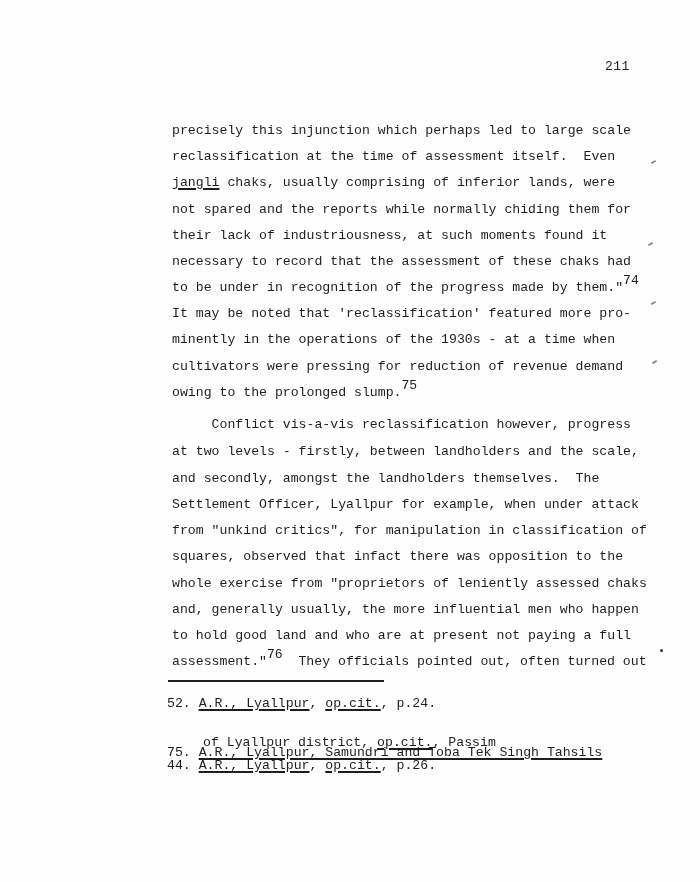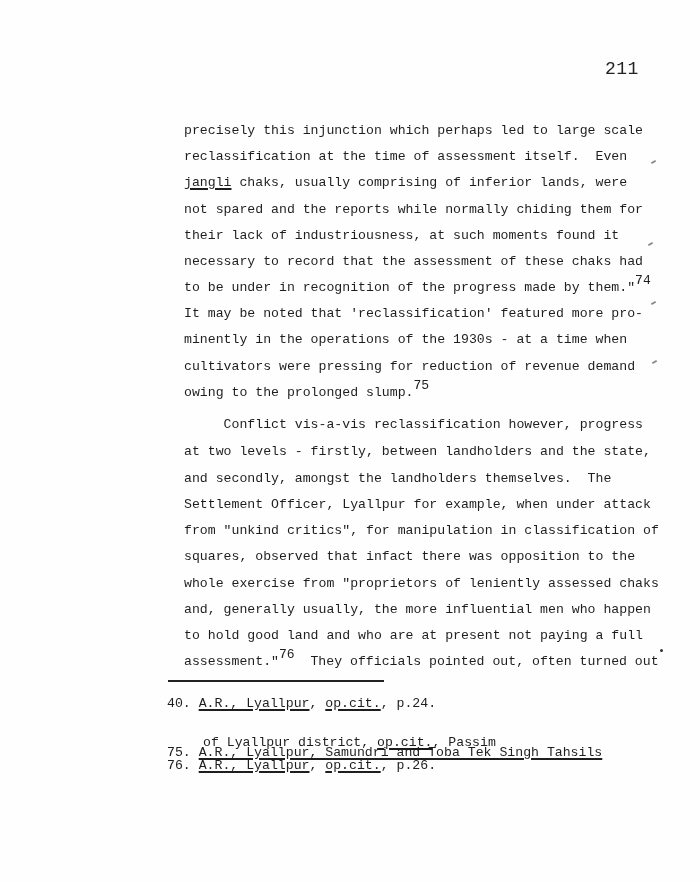--- a/index.html
+++ b/index.html
@@ -19,33 +19,33 @@
       position: absolute;
       left: 0; top: 0;
       width: 700px;
       height: 882px;
       background: #fefefe;
     }
     .page-number {
       position: absolute;
       left: 605px;
       top: 59px;
-      font-size: 18px;
+      font-size: 13px;
       color: #222;
       letter-spacing: 0.5px;
     }
     .body-text {
       position: absolute;
       left: 172px;
       top: 120px;
       width: 480px;
     }
     .line {
       position: absolute;
-      left: 12px;
+      left: 0;
       white-space: pre;
       font-size: 13.2px;
       line-height: 16px;
       letter-spacing: 0px;
       color: #1e1e1e;
     }
     .u {
       text-decoration: underline;
       text-decoration-thickness: 1.5px;
       text-underline-offset: 2px;
@@ -108,40 +108,40 @@
     <div class="line" style="top:82px"><span>not spared and the reports while normally chiding them for</span></div>
     <div class="line" style="top:108px"><span>their lack of industriousness, at such moments found it</span></div>
     <div class="line" style="top:134px"><span>necessary to record that the assessment of these chaks had</span></div>
     <div class="line" style="top:160px"><span>to be under in recognition of the progress made by them."</span><sup>74</sup></div>
     <div class="line" style="top:186px"><span>It may be noted that 'reclassification' featured more pro-</span></div>
     <div class="line" style="top:212px"><span>minently in the operations of the 1930s - at a time when</span></div>
     <div class="line" style="top:239px"><span>cultivators were pressing for reduction of revenue demand</span></div>
     <div class="line" style="top:265px"><span>owing to the prolonged slump.</span><sup>75</sup></div>
 
     <div class="line" style="top:297px"><span>     Conflict vis-a-vis reclassification however, progress</span></div>
-    <div class="line" style="top:324px"><span>at two levels - firstly, between landholders and the state,</span></div>
+    <div class="line" style="top:324px"><span>at two levels - firstly, between landholders and the scale,</span></div>
     <div class="line" style="top:351px"><span>and secondly, amongst the landholders themselves.  The</span></div>
     <div class="line" style="top:377px"><span>Settlement Officer, Lyallpur for example, when under attack</span></div>
     <div class="line" style="top:403px"><span>from "unkind critics", for manipulation in classification of</span></div>
     <div class="line" style="top:429px"><span>squares, observed that infact there was opposition to the</span></div>
     <div class="line" style="top:456px"><span>whole exercise from "proprietors of leniently assessed chaks</span></div>
     <div class="line" style="top:482px"><span>and, generally usually, the more influential men who happen</span></div>
     <div class="line" style="top:508px"><span>to hold good land and who are at present not paying a full</span></div>
     <div class="line" style="top:534px"><span>assessment."</span><sup>76</sup><span>  They officials pointed out, often turned out</span></div>
   </div>
 
   <div class="separator"></div>
 
   <div class="footnotes">
-    <div class="fn-line" style="top:697px"><span>40.</span> <span class="u">A.R., Lyallpur</span><span>, </span><span class="u">op.cit.</span><span>, p.24.</span></div>
+    <div class="fn-line" style="top:697px"><span>52.</span> <span class="u">A.R., Lyallpur</span><span>, </span><span class="u">op.cit.</span><span>, p.24.</span></div>
 
     <div class="fn-line" style="top:746px"><span>75.</span> <span class="u">A.R., Lyallpur, Samundri and Toba Tek Singh Tahsils</span></div>
     <div class="fn-line" style="top:736px; left:36px"><span>of Lyallpur district, </span><span class="u">op.cit.</span><span>, Passim</span></div>
 
-    <div class="fn-line" style="top:759px"><span>76.</span> <span class="u">A.R., Lyallpur</span><span>, </span><span class="u">op.cit.</span><span>, p.26.</span></div>
+    <div class="fn-line" style="top:759px"><span>44.</span> <span class="u">A.R., Lyallpur</span><span>, </span><span class="u">op.cit.</span><span>, p.26.</span></div>
   </div>
 
   <div class="mark" style="left:651px; top:161px"></div>
   <div class="mark" style="left:648px; top:243px"></div>
   <div class="mark" style="left:651px; top:302px"></div>
   <div class="mark" style="left:652px; top:361px"></div>
   <div class="dot" style="left:660px; top:649px"></div>
 </div>
 
 </body></html>

